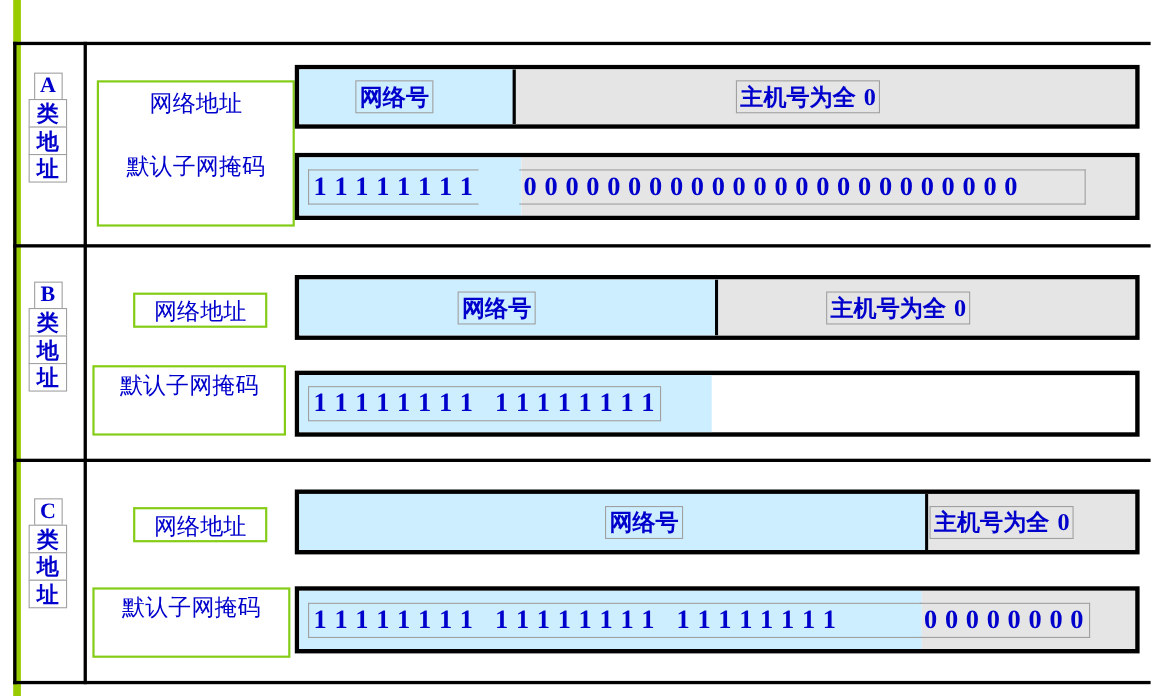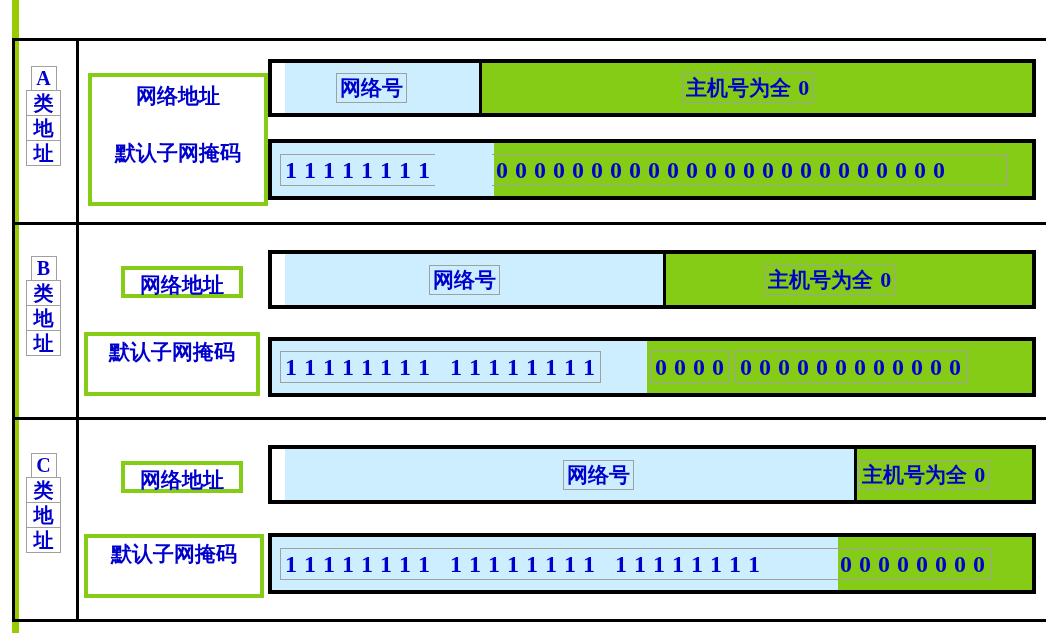--- a/index.html
+++ b/index.html
@@ -16,33 +16,33 @@
     display: flex; flex-direction: column; align-items: center;
   }
   .class-label span {
     display: block; border: 1px solid #a0a0a0; color: #0000cc;
     font-weight: bold; font-size: 21px; line-height: 24px; text-align: center;
     background: #fff; margin-top: -1px;
   }
   .class-label .letter { font-family: "Liberation Serif", serif; width: 24px; font-size: 20px; line-height: 23px; }
   .class-label .cn { width: 33px; font-family: "DejaVu Sans", sans-serif; font-size: 20px; }
   .tbox {
-    position: absolute; border: 4px solid #84cc16; color: #0000cc; background: #fff;
-    font-weight: bold; text-align: center; box-sizing: border-box;
+    position: absolute; border: 2px solid #84cc16; color: #0000cc; background: #fff;
+    font-weight: normal; text-align: center; box-sizing: border-box;
   }
   .tbox .cn { font-family: "DejaVu Sans", sans-serif; font-size: 21px; }
   .tbox .num { font-family: "Liberation Serif", serif; font-size: 22px; }
   .bar {
     position: absolute; border: 4px solid #000; box-sizing: border-box; overflow: hidden;
     display: flex;
   }
   .seg { height: 100%; position: relative; }
   .net { background: #cceeff; }
-  .host { background: #84cc16; padding-left: 44px; }
-  .divider { border-right: 3px solid #000; margin-left: 13px; }
+  .host { background: #e5e5e5; padding-left: 44px; }
+  .divider { border-right: 3px solid #000; }
   .inlabel {
     position: absolute; border: 1px solid #a0a0a0; color: #0000cc; font-weight: bold;
     white-space: nowrap; font-size: 21px; line-height: 28px; padding: 0 3px;
     font-family: "DejaVu Sans", sans-serif; top: 50%; transform: translateY(-50%);
   }
   .inlabel .zero { font-family: "Liberation Serif", serif; font-size: 22px; }
   .bits {
     position: absolute; border: 1px solid #a0a0a0; color: #0000cc; font-weight: bold;
     font-family: "Liberation Serif", serif; font-size: 24px; line-height: 30px; white-space: pre;
     top: 50%; transform: translateY(-50%); padding: 0 4px; letter-spacing: 0.5px;
@@ -72,21 +72,21 @@
   </div>
   <div class="bar" style="left:268px; top:59px; width:768px; height:58px;">
     <div class="seg net divider" style="width:194px;">
       <div class="inlabel" style="left:51px;">网络号</div>
     </div>
     <div class="seg host" style="flex:1;">
       <div class="inlabel" style="left:200px;"><span>主机号为全</span> <span class="zero">0</span></div>
     </div>
   </div>
   <div class="bar" style="left:268px; top:139px; width:768px; height:61px;">
-    <div class="seg net" style="width:222px;">
+    <div class="seg net" style="width:202px;">
       <div class="bits" style="left:8px; border-right:none;">1 1 1 1 1 1 1 1</div>
     </div>
     <div class="seg host" style="flex:1;">
       <div class="bits" style="left:-2px; border-left:none; width:506px;">0 0 0 0 0 0 0 0 0 0 0 0 0 0 0 0 0 0 0 0 0 0 0 0</div>
     </div>
   </div>
 </div>
 
 <div>
   <div class="class-label" style="top:257px">
@@ -103,24 +103,20 @@
     <div class="seg net divider" style="width:378px;">
       <div class="inlabel" style="left:144px;">网络号</div>
     </div>
     <div class="seg host" style="flex:1;">
       <div class="inlabel" style="left:98px;"><span>主机号为全</span> <span class="zero">0</span></div>
     </div>
   </div>
   <div class="bar" style="left:268px; top:337px; width:768px; height:60px;">
     <div class="seg net" style="width:375px;">
       <div class="bits" style="left:8px;">1 1 1 1 1 1 1 1   1 1 1 1 1 1 1 1</div>
-    </div>
-    <div class="seg host" style="flex:1;">
-      <div class="bits" style="left:3px;">0 0 0 0</div>
-      <div class="bits" style="left:88px;">0 0 0 0 0 0 0 0 0 0 0 0</div>
     </div>
   </div>
 </div>
 
 <div>
   <div class="class-label" style="top:454px">
     <span class="letter">C</span>
     <span class="cn">类</span>
     <span class="cn">地</span>
     <span class="cn">址</span>

